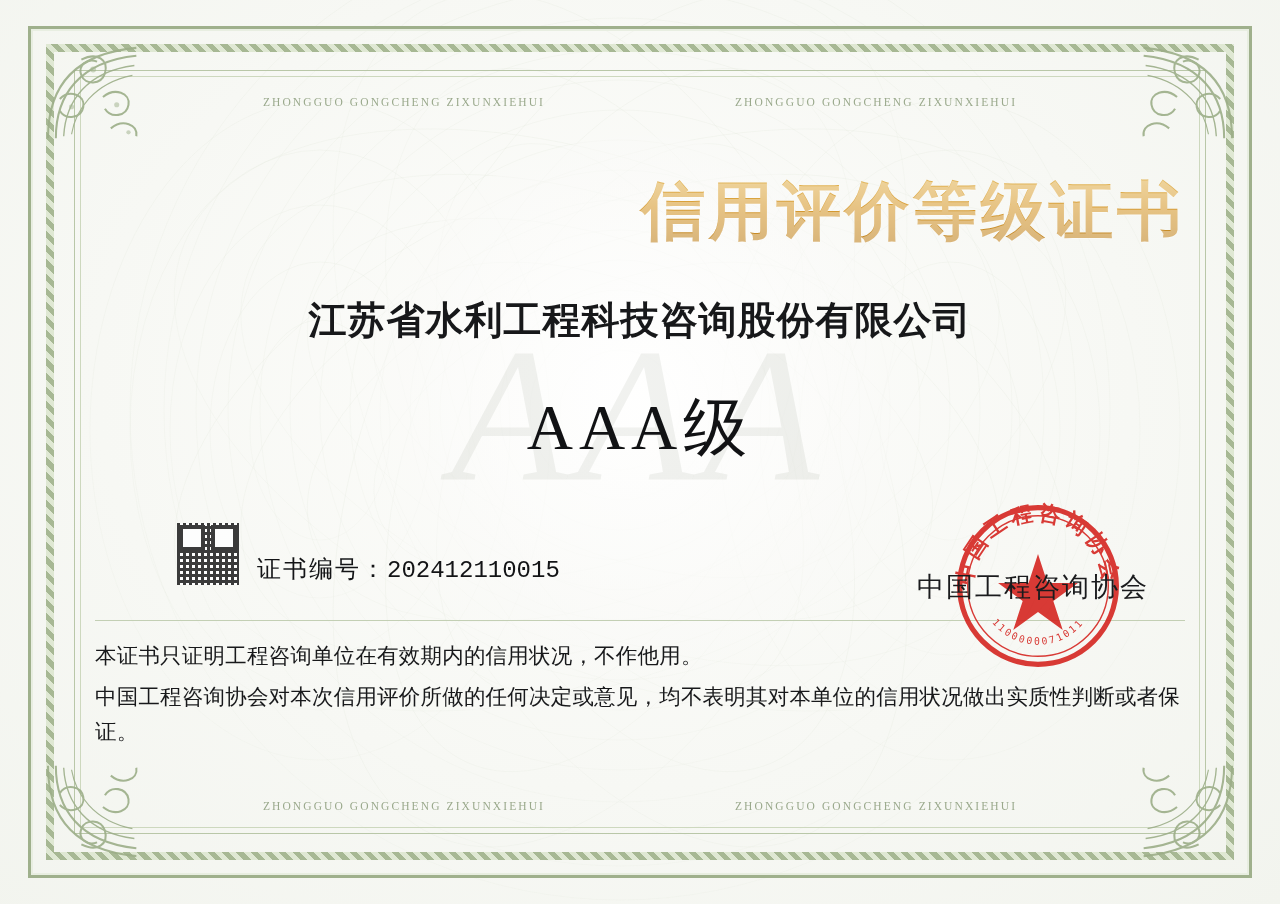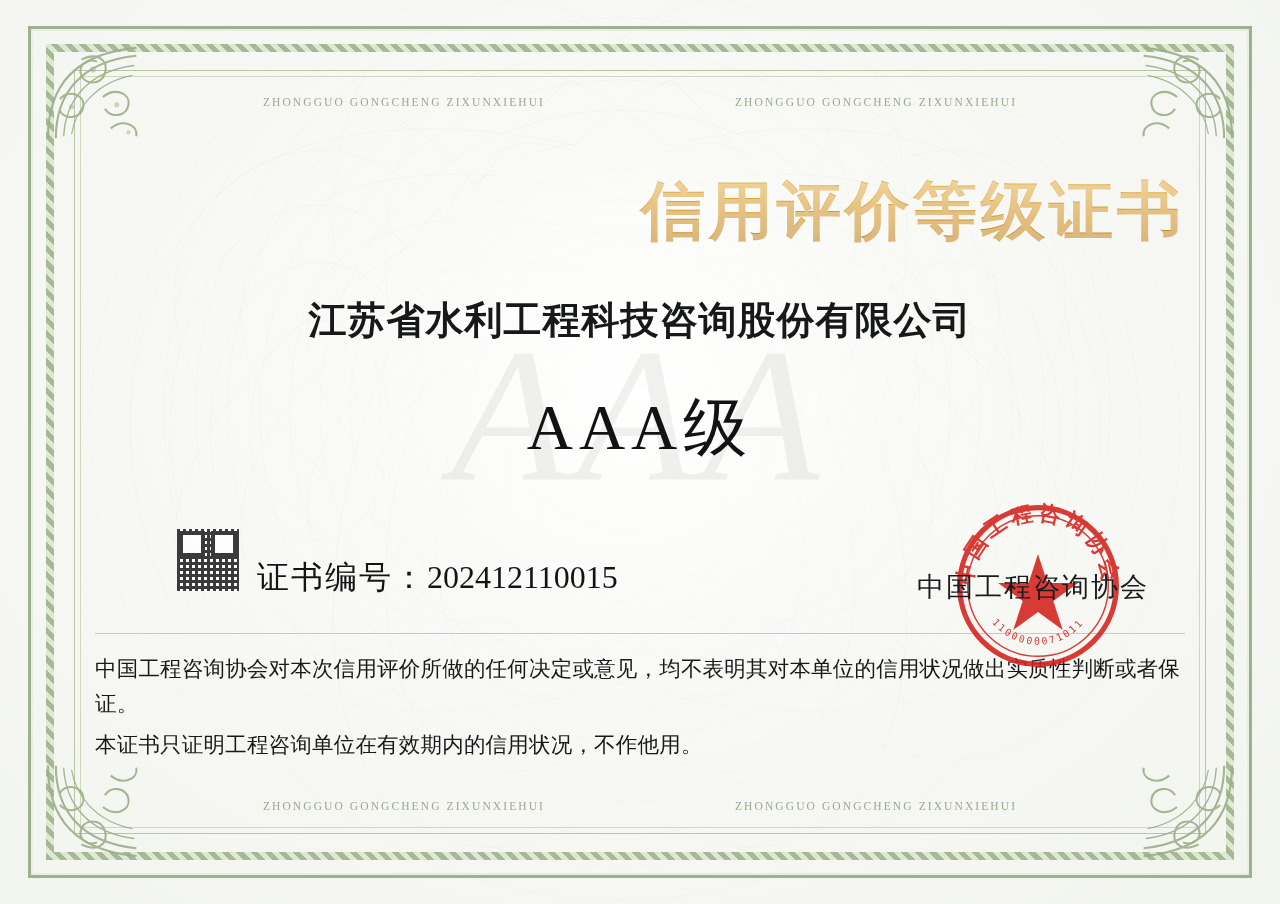--- a/index.html
+++ b/index.html
@@ -189,22 +189,22 @@
     content: "";
     position: absolute;
     width: 18px; height: 18px;
     border: 4px solid #1b1b1b;
     background: #fff;
   }
   .qr::before { left: 2px;  top: 2px; }
   .qr::after  { right: 2px; top: 2px; }
 
   .info-lines {
-    font-family: Liberation Serif, serif;
-    font-size: 32px;
+    font-family: Liberation Mono, monospace;
+    font-size: 24px;
     color: #131416;
     line-height: 1.6;
     margin-top: 35px;
   }
   .info-lines .label { letter-spacing: 2px; }
 
   
   .seal {
     position: absolute;
     right: 58px;
@@ -426,18 +426,18 @@
             </text>
             <polygon fill="#d4201b" points="100,64 110.6,96.6 144.9,96.6 117.2,116.8 127.8,149.4 100,129.2 72.2,149.4 82.8,116.8 55.1,96.6 89.4,96.6"></polygon>
           </g>
         </svg>
       </div>
     </div>
 
     <div class="divider"></div>
 
     <div class="notes">
+      <p>本证书只证明工程咨询单位在有效期内的信用状况，不作他用。</p>
       <p>中国工程咨询协会对本次信用评价所做的任何决定或意见，均不表明其对本单位的信用状况做出实质性判断或者保证。</p>
-      <p>本证书只证明工程咨询单位在有效期内的信用状况，不作他用。</p>
     </div>
 
   </div>
 </div>
 
 </body></html>

